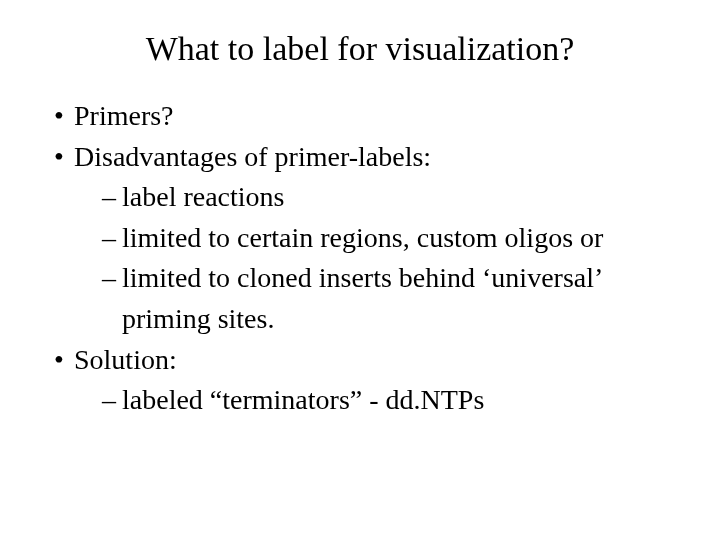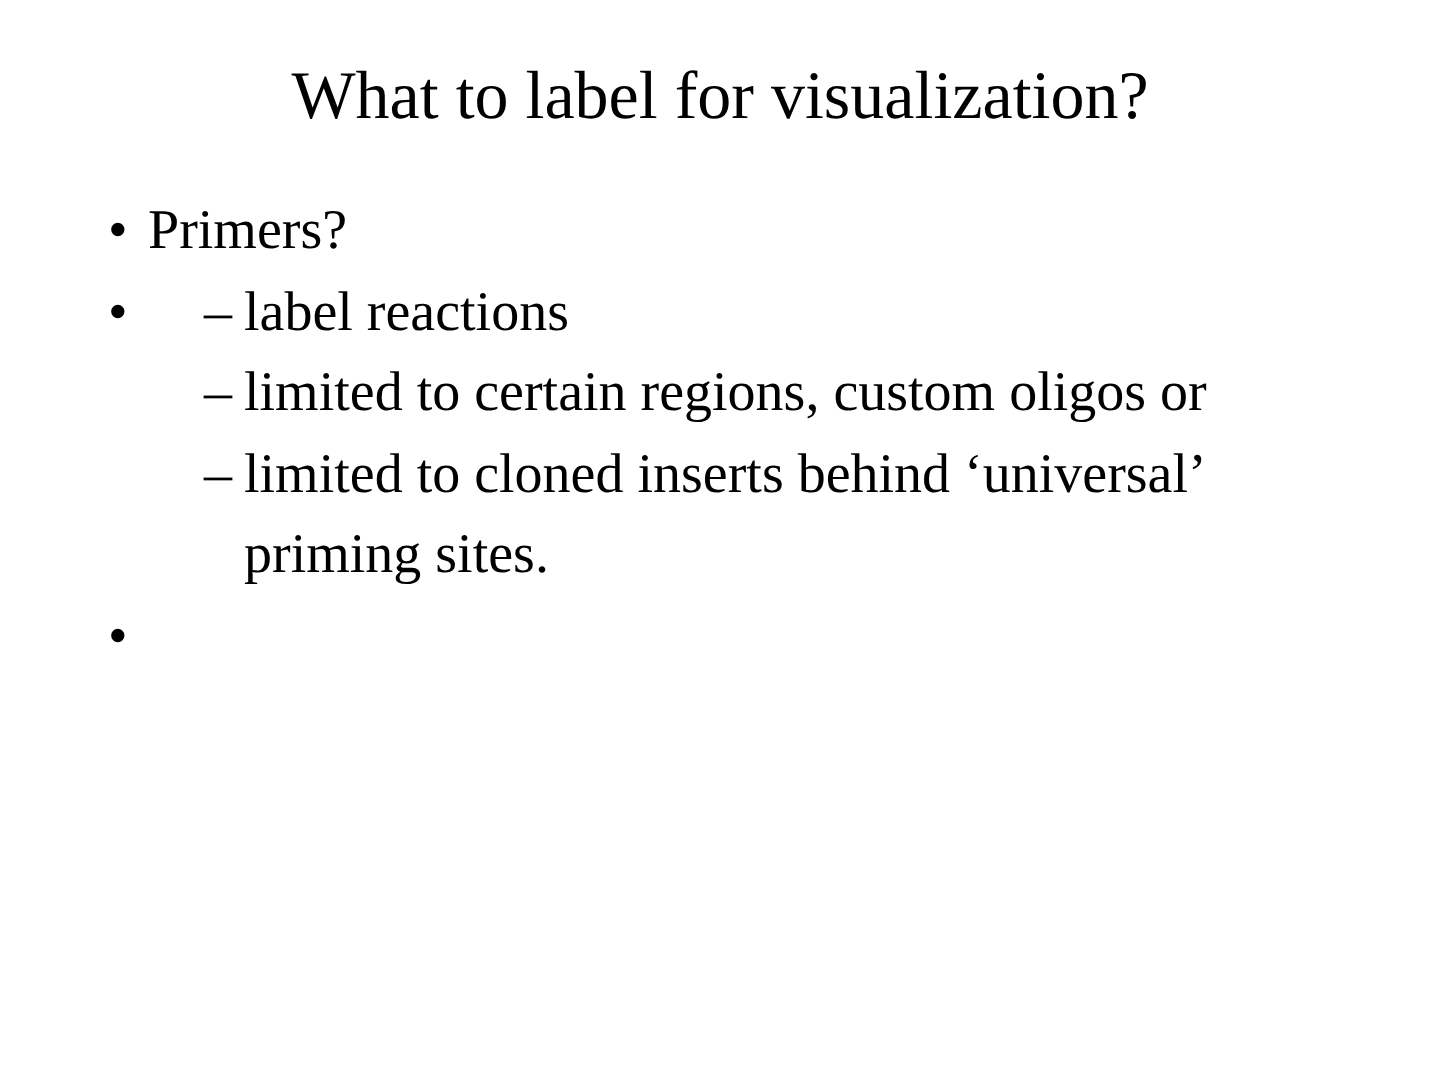--- a/index.html
+++ b/index.html
@@ -64,25 +64,30 @@
 <div class="slide">
   <h1 class="title">What to label for visualization?</h1>
 
   <ul class="bullets">
 
     <li>
       <span>Primers?</span>
     </li>
 
     <li>
+      <span>Disadvantages of primer-labels:</span>
       <ul class="sub">
         <li><span>label reactions</span></li>
         <li><span>limited to certain regions, custom oligos or</span></li>
         <li><span>limited to cloned inserts behind ‘universal’ priming sites.</span></li>
       </ul>
     </li>
 
 
     <li>
+      <span>Solution:</span>
+      <ul class="sub">
+        <li><span>labeled “terminators” - dd.NTPs</span></li>
+      </ul>
     </li>
 
   </ul>
 </div>
 
 </body></html>

